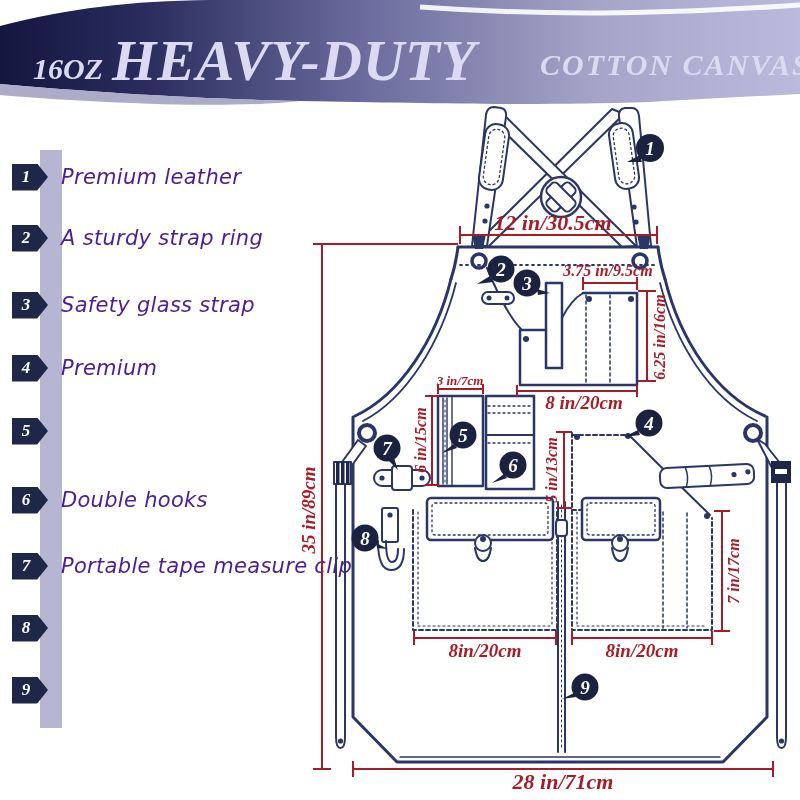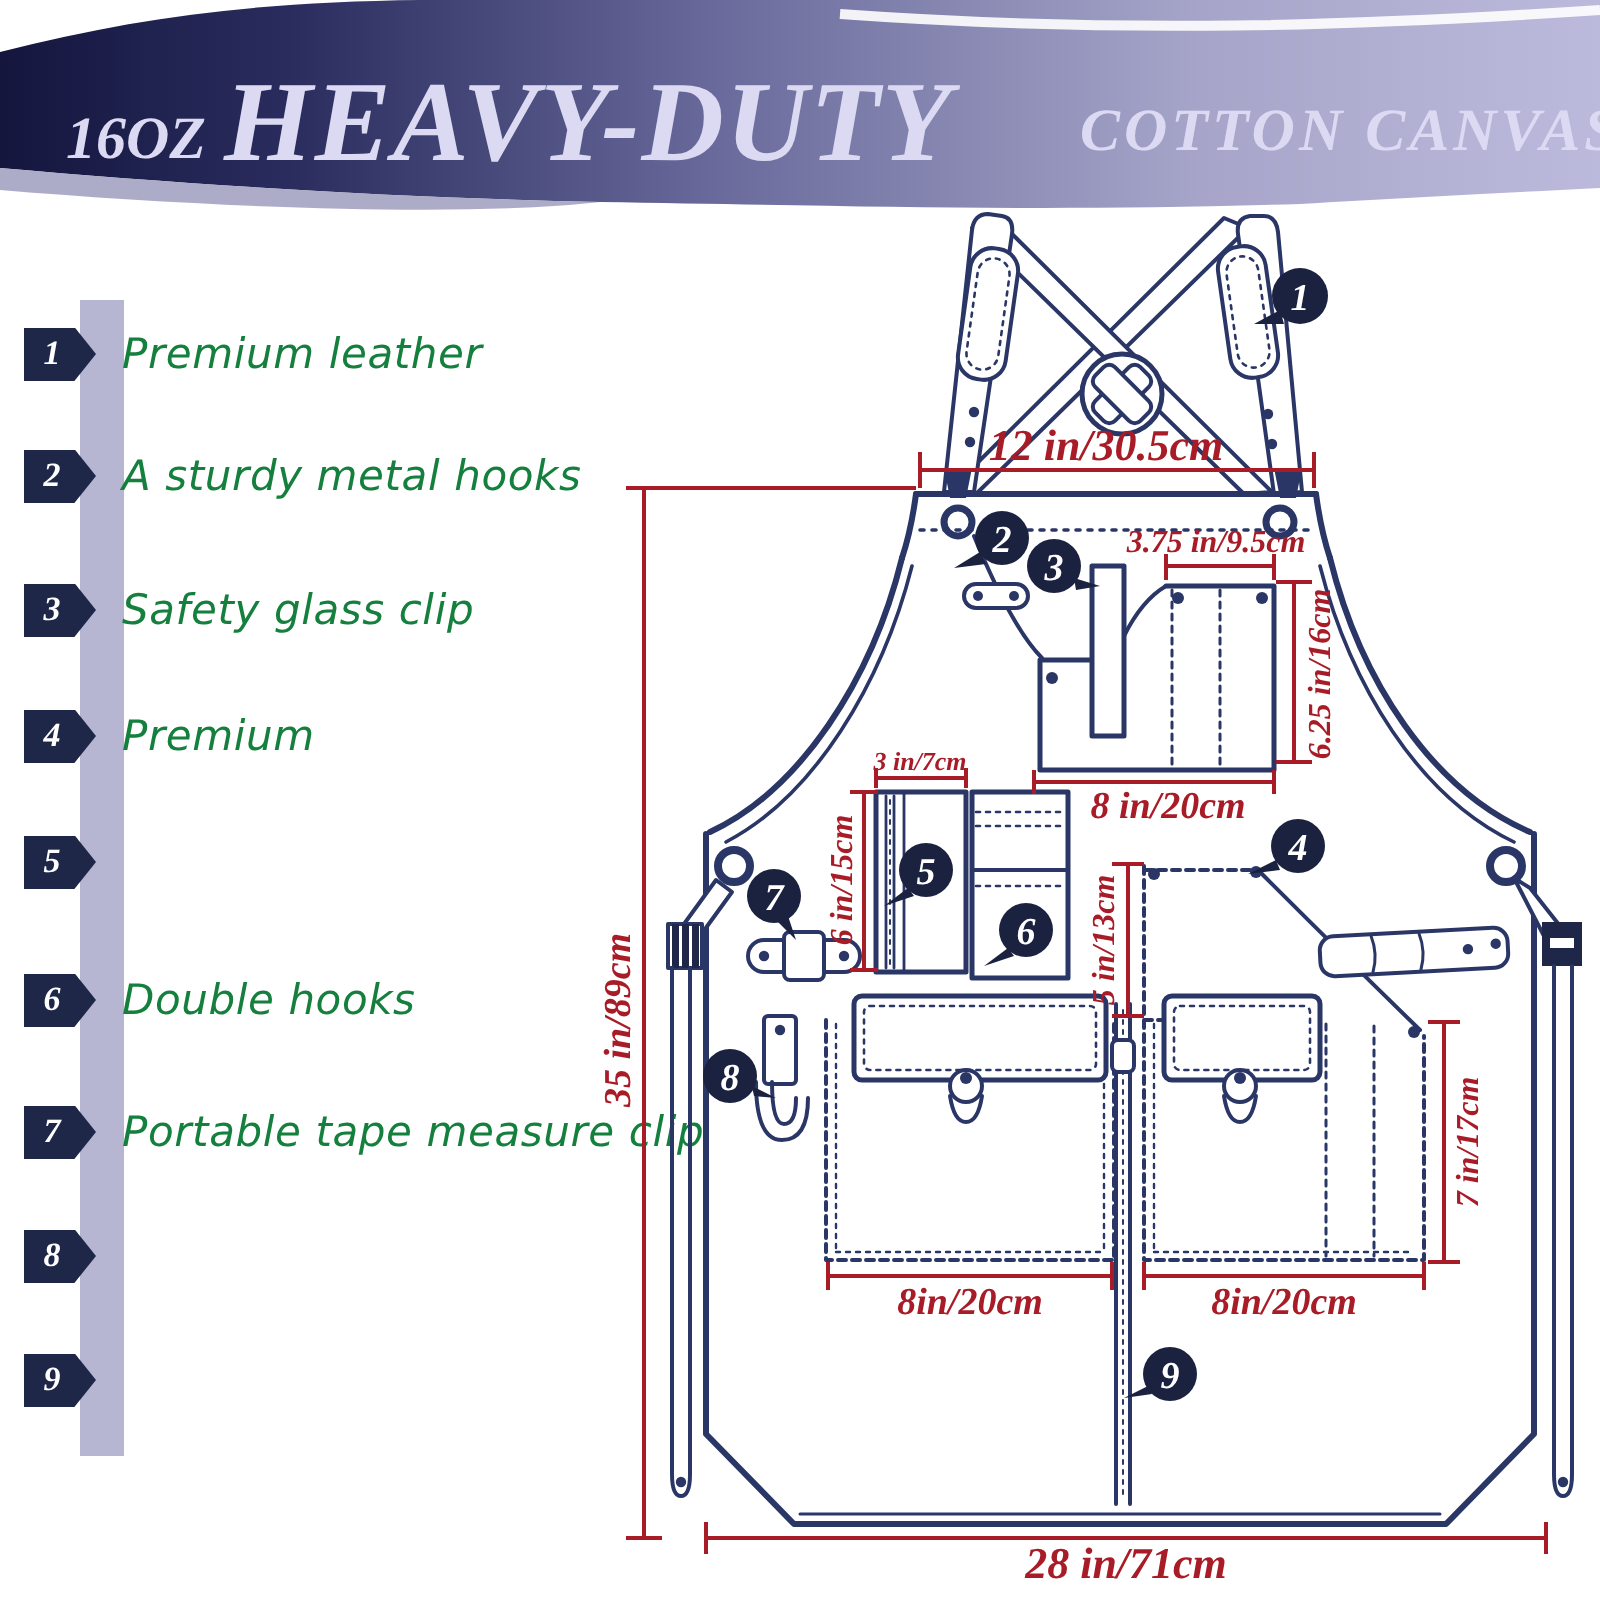--- a/index.html
+++ b/index.html
@@ -7,21 +7,21 @@
        font-family:"DejaVu Sans",sans-serif;}
   .stage{position:absolute;inset:0;width:800px;height:646px;}
   .banner-svg{position:absolute;left:0;top:0;}
   .diagram-svg{position:absolute;left:300px;top:95px;}
   .accent-bar{position:absolute;left:40px;top:150px;width:22px;height:578px;background:#b6b6d2;}
   .feature{position:absolute;left:12px;display:flex;align-items:center;gap:13px;height:30px;}
   .badge{width:36px;height:27px;background:#1f2749;color:#fff;
          clip-path:polygon(0 0,70% 0,100% 50%,70% 100%,0 100%);
          display:flex;align-items:center;justify-content:center;
          font:italic bold 17px "Liberation Serif",serif;padding-right:8px;box-sizing:border-box;flex:0 0 auto;}
-  .feature-label{font:italic 21px "DejaVu Sans",sans-serif;color:#15803d;letter-spacing:.3px;white-space:nowrap;}
+  .feature-label{font:italic 21px "DejaVu Sans",sans-serif;color:#4c1d95;letter-spacing:.3px;white-space:nowrap;}
   text{user-select:none;}
   .meas{font:italic bold 19px "Liberation Serif",serif;fill:#a81c28;}
   .meas-s{font:italic bold 16px "Liberation Serif",serif;fill:#a81c28;}
   .meas-xs{font:italic bold 13px "Liberation Serif",serif;fill:#a81c28;}
   .meas-l{font:italic bold 22px "Liberation Serif",serif;fill:#a81c28;}
   .callout-num{font:italic bold 19px "Liberation Serif",serif;fill:#ffffff;}
   .ttl{font-family:"Liberation Serif",serif;font-style:italic;font-weight:bold;fill:#dcdaf2;}
 </style>
 </head>
 <body>
@@ -51,27 +51,27 @@
   <div class="feature" style="top:162px">
     <div class="badge">
         <span>1</span>
       </div>
     <span class="feature-label">Premium leather</span>
   </div>
   <div class="feature" style="top:223px">
     <div class="badge">
         <span>2</span>
       </div>
-    <span class="feature-label">A sturdy metal hooks</span>
+    <span class="feature-label">A sturdy strap ring</span>
   </div>
   <div class="feature" style="top:290px">
     <div class="badge">
         <span>3</span>
       </div>
-    <span class="feature-label">Safety glass clip</span>
+    <span class="feature-label">Safety glass strap</span>
   </div>
   <div class="feature" style="top:353px">
     <div class="badge">
         <span>4</span>
       </div>
     <span class="feature-label">Premium</span>
   </div>
   <div class="feature" style="top:416px">
     <div class="badge">
         <span>5</span>

